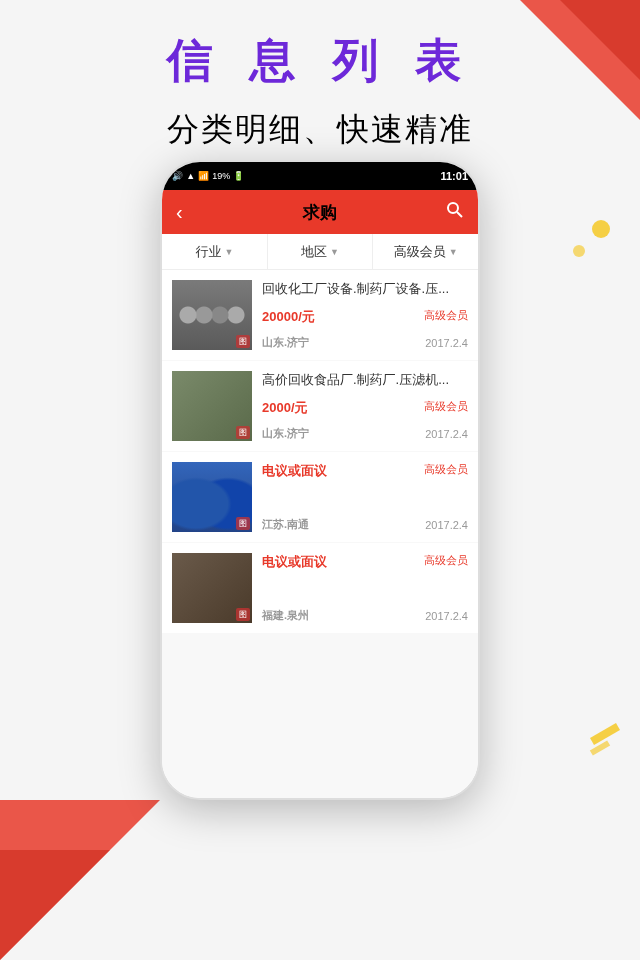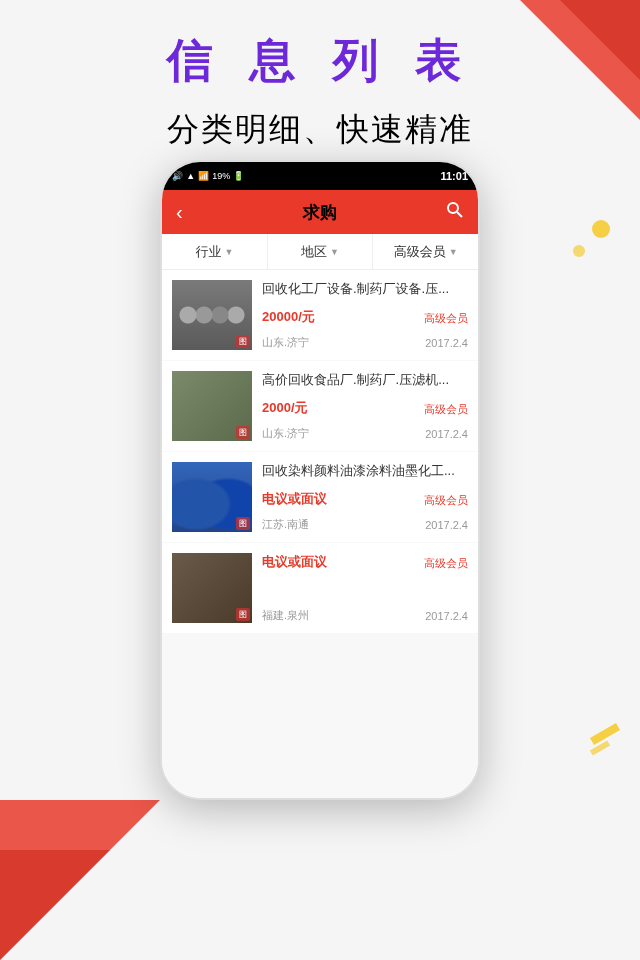--- a/index.html
+++ b/index.html
@@ -250,39 +250,40 @@
       justify-content: space-between;
     }
     .item-title {
       font-size: 13px;
       color: #333;
       line-height: 1.4;
     }
     .item-row2 {
       display: flex;
       justify-content: space-between;
-      align-items: flex-end;
+      align-items: flex-start;
     }
     .item-price {
       font-size: 13px;
       color: #e8392a;
       font-weight: 600;
     }
     .item-badge {
       font-size: 11px;
       color: #e8392a;
     }
     .item-row3 {
       display: flex;
       justify-content: space-between;
       align-items: center;
     }
     .item-location {
       font-size: 11px;
       color: #999;
+      font-weight: bold;
     }
     .item-date {
       font-size: 11px;
       color: #999;
     }
 
     
     .img-cylinders {
       background:
         radial-gradient(circle at 20% 50%, #aaa 8px, transparent 9px),
@@ -392,21 +393,20 @@
             <span class="item-date">2017.2.4</span>
           </div>
         </div>
       </div>
 
       <div class="list-item">
         <div class="item-img img-barrels">
           <span class="img-icon">图</span>
         </div>
         <div class="item-content">
-          <div class="item-title">回收染料颜料油漆涂料油墨化工...</div>
           <div class="item-row2">
             <span class="item-price">电议或面议</span>
             <span class="item-badge">高级会员</span>
           </div>
           <div class="item-row3">
             <span class="item-location">江苏.南通</span>
             <span class="item-date">2017.2.4</span>
           </div>
         </div>
       </div>

